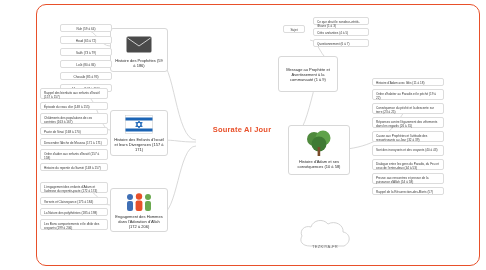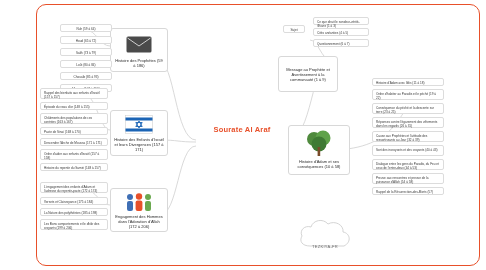--- a/index.html
+++ b/index.html
@@ -34,21 +34,21 @@
       <path d="M158,140 C150,140 146,130 138,130"></path>
       <path d="M160,215 C150,215 146,205 138,205"></path>
       <path d="M330,60 C322,60 318,40 310,40"></path>
       <path d="M330,150 C400,150 400,105 412,105"></path>
       <path d="M110,46 C100,46 96,30 86,30"></path>
       <path d="M110,130 C100,130 96,96 86,96"></path>
       <path d="M110,205 C100,205 96,190 86,190"></path>
     </g>
   </svg>
 
-  <div class="center-title">Sourate Al Araf</div>
+  <div class="center-title">Sourate Al Jour</div>
 
   <div class="node" style="left:110px;top:28px;width:58px;height:44px;">
     <div class="icon-box">
       <svg width="26" height="17" viewBox="0 0 26 17">
           <rect x="0.5" y="0.5" width="25" height="16" rx="1.5" fill="#4a4a4a"></rect>
           <path d="M1.5 2 L13 10 L24.5 2" fill="none" stroke="#cfcfcf" stroke-width="1"></path>
         </svg>
     </div>
     <div class="caption">Histoire des Prophètes (59 à 186)</div>
   </div>

